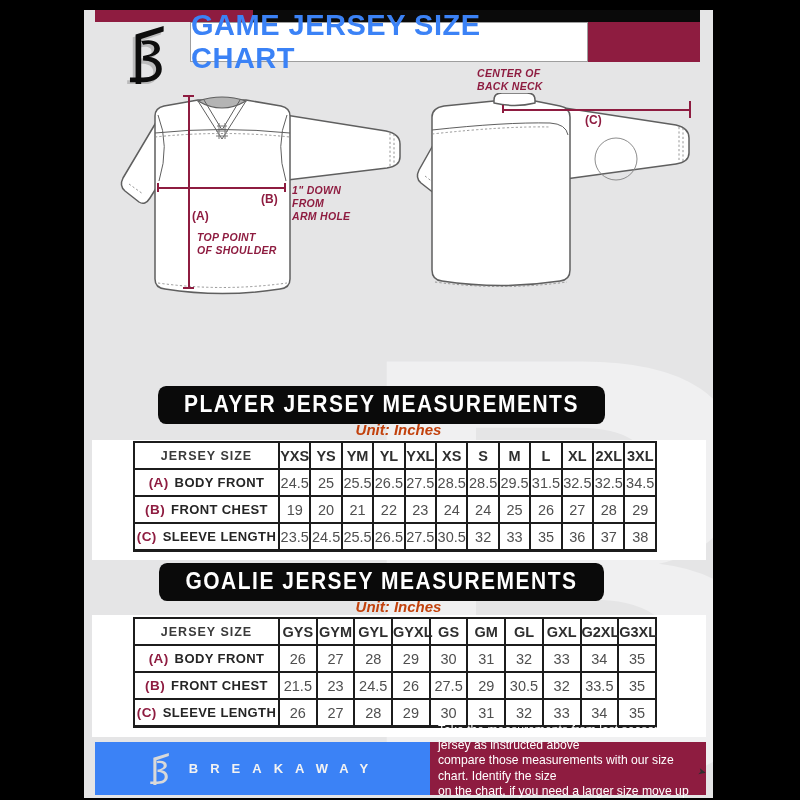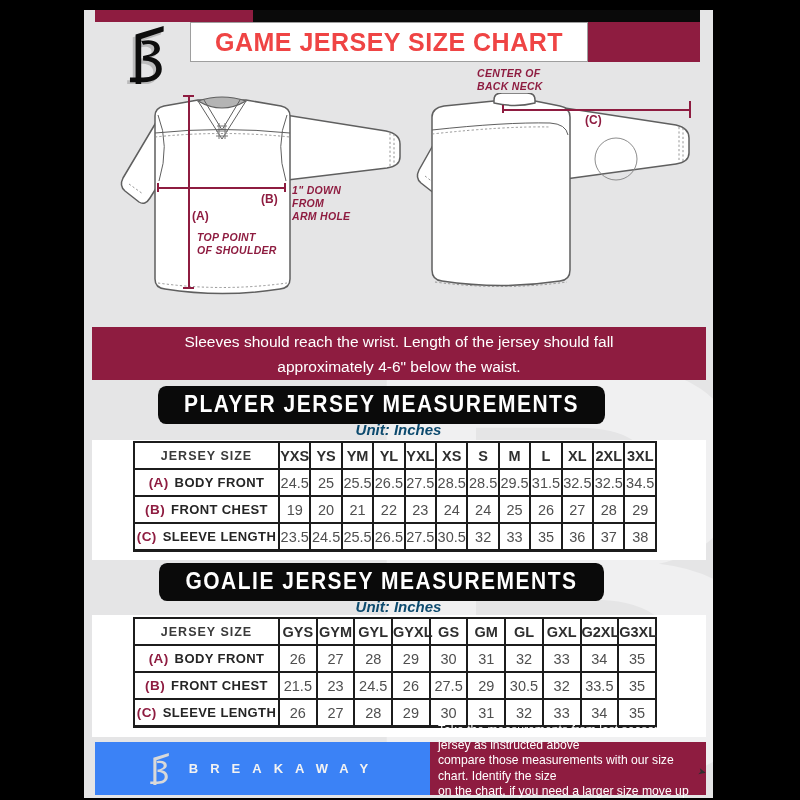--- a/index.html
+++ b/index.html
@@ -10,21 +10,21 @@
   .doc{position:absolute;left:84px;top:10px;width:629px;height:788px;background:var(--bg);overflow:hidden;}
   .watermark{position:absolute;right:-70px;top:300px;font-size:620px;line-height:.85;
     font-weight:bold;color:var(--wm);z-index:0;letter-spacing:-10px;}
   .z{position:absolute;z-index:1;}
 
   
   .bar-maroon{left:11px;top:0;width:158px;height:12px;background:var(--maroon);}
   .bar-black{left:169px;top:0;width:447px;height:12px;background:var(--ink);}
   .title-box{left:106px;top:12px;width:396px;height:38px;background:#fff;border:1px solid #9e9e9e;
     display:flex;align-items:center;justify-content:center;}
-  .title-box span{font-size:25px;font-weight:bold;color:#ef4444;letter-spacing:.5px;}
+  .title-box span{font-size:29px;font-weight:bold;color:#3b82f6;letter-spacing:.5px;}
   .title-maroon{left:504px;top:12px;width:112px;height:40px;background:var(--maroon);}
   .logo{left:36px;top:16px;}
 
   
   .mline{background:transparent;}
   .vline{border-left:2px solid var(--maroon);}
   .hline{border-top:2px solid var(--maroon);}
   .tickh{border-top:2px solid var(--maroon);}
   .tickv{border-left:2px solid var(--maroon);}
   .mkey{font-size:12px;font-weight:bold;color:var(--maroon);}
@@ -35,21 +35,21 @@
   .banner{left:8px;top:317px;width:614px;height:53px;background:var(--maroon);color:#fff;
     display:flex;align-items:center;justify-content:center;text-align:center;
     font-size:15.5px;line-height:25px;white-space:pre-line;}
 
   
   .pillwrap{left:0;width:595px;text-align:center;}
   .pill{display:inline-block;background:var(--ink);color:#fff;border-radius:8px;
     padding:4px 26px 6px 26px;font-size:21px;font-weight:bold;letter-spacing:1.5px;
     transform:scaleY(1.12);}
   .unit{left:0;width:629px;text-align:center;font-size:15px;font-weight:bold;
-    font-style:italic;color:#0c4a6e;}
+    font-style:italic;color:#c2410c;}
 
   
   .panel{background:#fff;left:8px;width:614px;}
   table.size-table{border-collapse:collapse;table-layout:fixed;width:524px;background:#fff;}
   table.size-table th,table.size-table td{border:2px solid #1c1c1c;height:25px;
     text-align:center;padding:0;}
   table.size-table tr:last-child th,table.size-table tr:last-child td{border-bottom-width:3px;}
   th.szh{font-size:14.5px;font-weight:bold;color:#2e2e2e;}
   th.lblh{font-size:12.5px;font-weight:bold;color:#3a3a3a;letter-spacing:1px;}
   th.rowlbl{font-size:13px;font-weight:bold;color:#252525;letter-spacing:.4px;border-radius:8px;}
@@ -142,22 +142,20 @@
 FROM
 ARM HOLE</span>
 
   <div class="z mline hline" style="left:418px;top:99px;width:188px;height:0;"></div>
   <div class="z mline tickv" style="left:418px;top:95px;height:8px;width:0;"></div>
   <div class="z mline tickv" style="left:605px;top:91px;height:17px;width:0;"></div>
   <span class="z mkey" style="left:501px;top:103px;">(C)</span>
   <span class="z mcap" style="left:393px;top:57px;">CENTER OF
 BACK NECK</span>
 
-  <div class="z banner">Sleeves should reach the wrist. Length of the jersey should fall
-approximately 4-6" below the waist.</div>
 
   <div class="z pillwrap" style="top:378px;">
     <span class="pill">PLAYER JERSEY MEASUREMENTS</span>
   </div>
   <div class="z unit" style="top:411px;">Unit: Inches</div>
   <div class="z panel" style="top:430px;height:120px;"></div>
   <table class="z size-table" id="player-table" style="left:49px;top:431px;">
       <colgroup>
         <col style="width:145px">
         <col>

